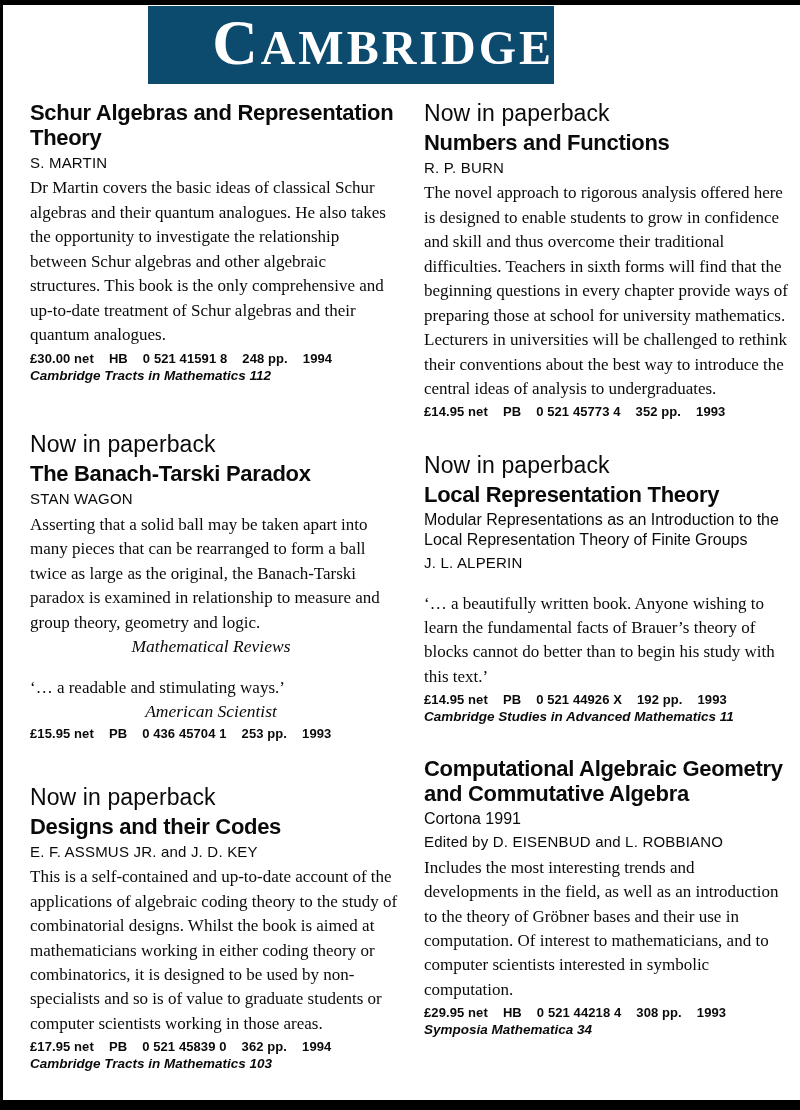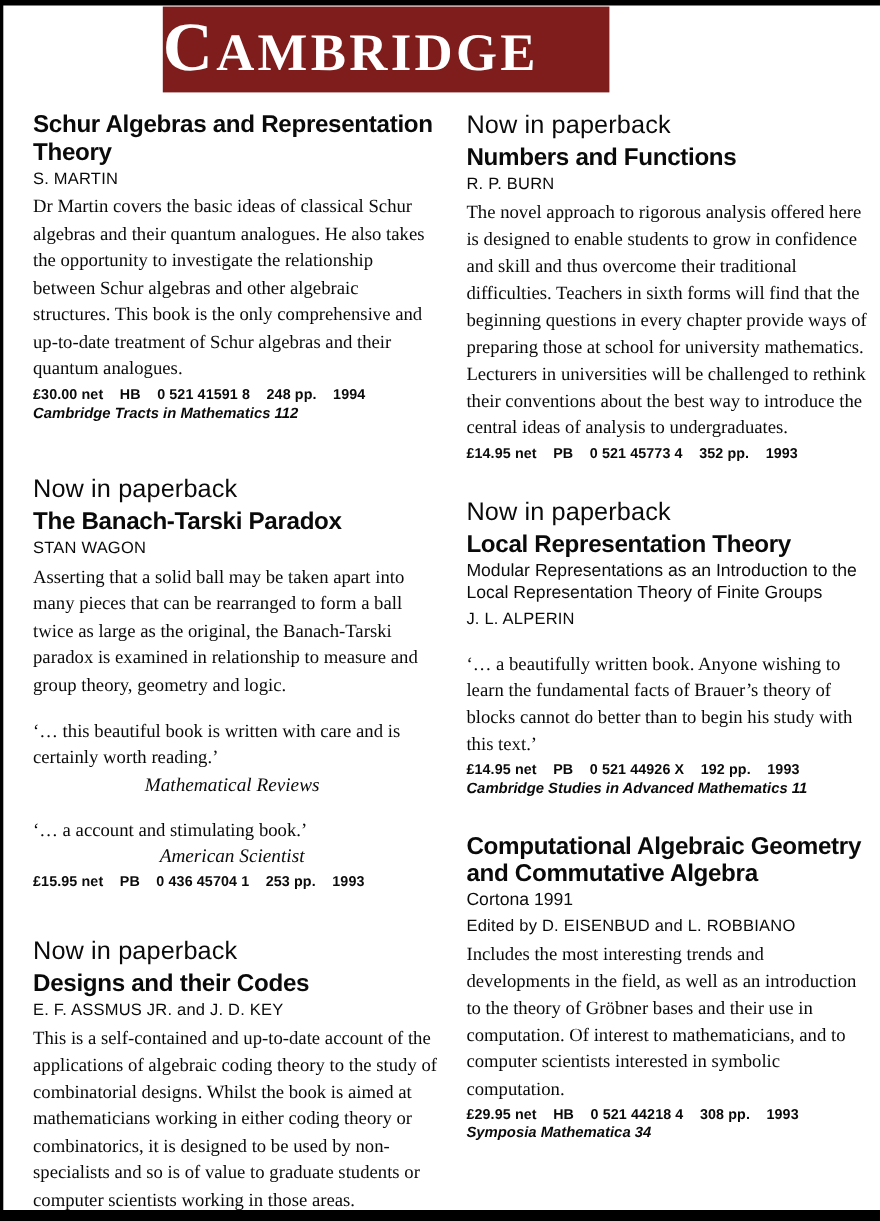--- a/index.html
+++ b/index.html
@@ -13,22 +13,22 @@
 
   
   .rule-top    { position: absolute; top: 0; left: 0; width: 800px; height: 5px; background: #000; }
   .rule-left   { position: absolute; top: 0; left: 0; width: 3px; height: 1105px; background: #000; }
   .rule-bottom { position: absolute; bottom: 0; left: 0; width: 800px; height: 10px; background: #000; }
 
   
   .banner {
     margin: 6px 0 0 148px;
     width: 406px; height: 78px;
-    background: #7f1d1d;
-    display: flex; align-items: center; justify-content: flex-start;
+    background: #0c4a6e;
+    display: flex; align-items: center; justify-content: flex-end;
   }
   .brand {
     display: block;
     color: #fff;
     font-family: "Liberation Serif", serif;
     font-weight: bold;
     font-size: 48px;
     letter-spacing: 3px;
     line-height: 1;
     padding-bottom: 4px;
@@ -113,23 +113,22 @@
         <span>£30.00 net</span><span>HB</span><span>0 521 41591 8</span><span>248 pp.</span><span>1994</span>
       </p>
       <p class="series">Cambridge Tracts in Mathematics 112</p>
     </article>
 
     <article class="book mb-md">
       <p class="now">Now in paperback</p>
       <h2 class="title">The Banach-Tarski Paradox</h2>
       <p class="author">STAN WAGON</p>
       <p class="desc">Asserting that a solid ball may be taken apart into many pieces that can be rearranged to form a ball twice as large as the original, the Banach-Tarski paradox is examined in relationship to measure and group theory, geometry and logic.</p>
-      <p class="quote">‘… this beautiful book is written with care and is certainly worth reading.’</p>
       <p class="quote-source">Mathematical Reviews</p>
-      <p class="quote">‘… a account and stimulating book.’</p>
+      <p class="quote">‘… a readable and stimulating ways.’</p>
       <p class="quote-source">American Scientist</p>
       <p class="meta">
         <span>£15.95 net</span><span>PB</span><span>0 436 45704 1</span><span>253 pp.</span><span>1993</span>
       </p>
     </article>
 
     <article class="book">
       <p class="now">Now in paperback</p>
       <h2 class="title">Designs and their Codes</h2>
       <p class="author">E. F. ASSMUS JR. and J. D. KEY</p>

